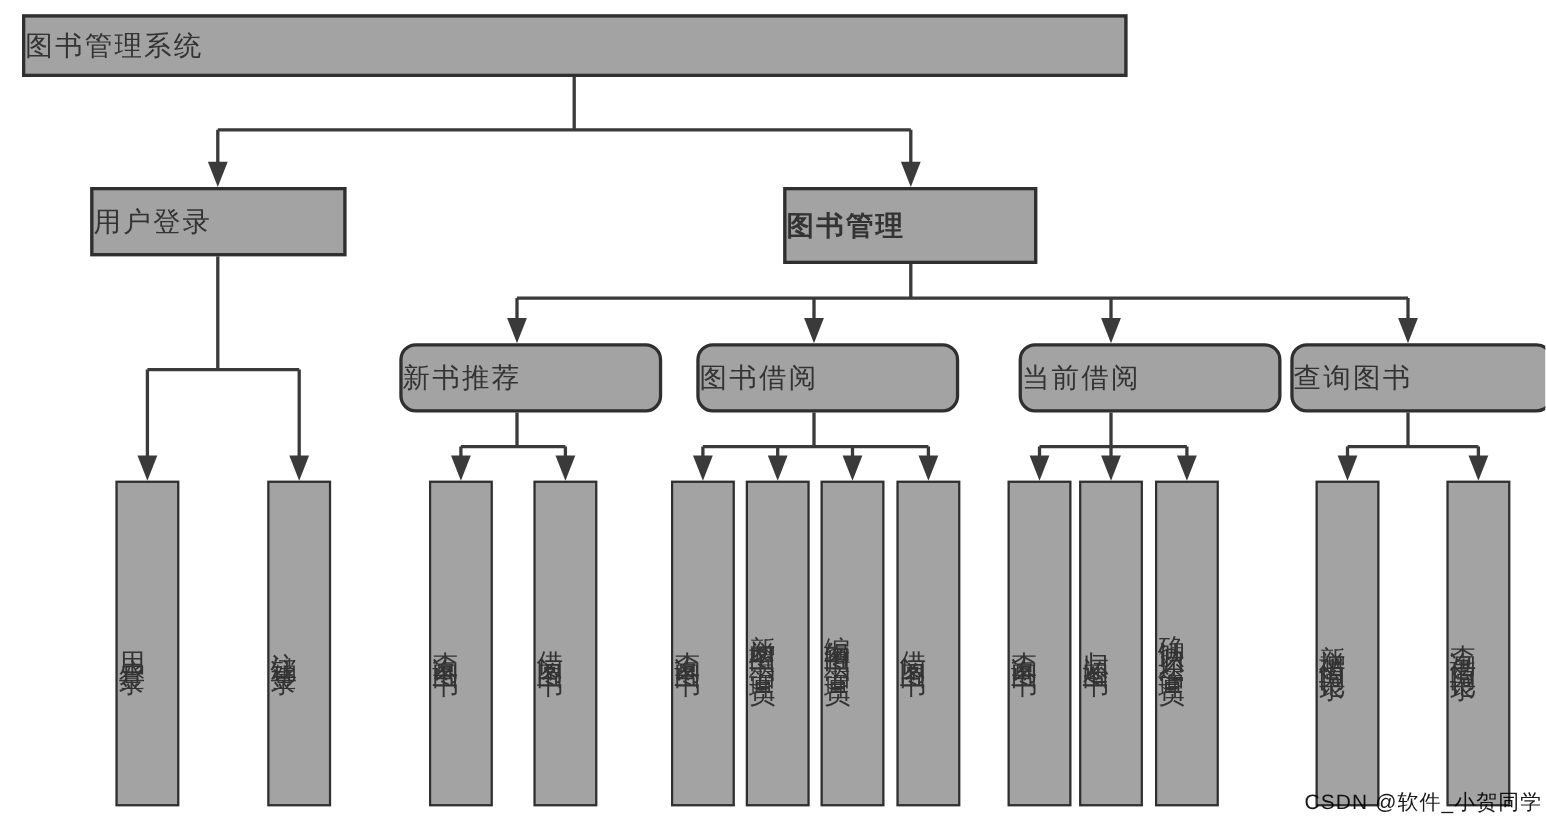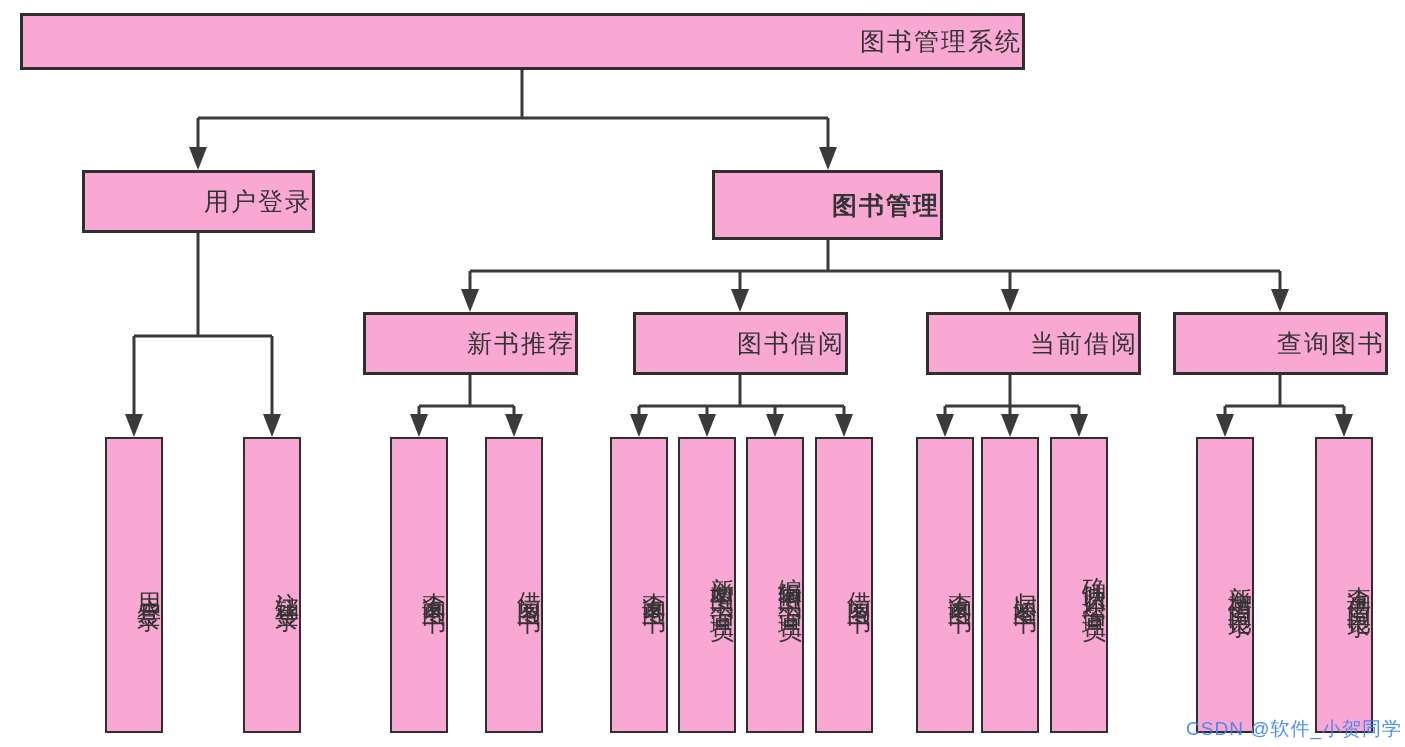--- a/index.html
+++ b/index.html
@@ -4,42 +4,42 @@
 <style>
   html,body { margin:0; padding:0; background:#ffffff; }
   #stage {
     position:relative; width:1405px; height:747px; background:#ffffff;
     font-family:"Liberation Sans", sans-serif; color:#333333; overflow:hidden;
   }
   #wires { position:absolute; left:0; top:0; width:1405px; height:747px; }
   #wires .ln { fill:none; stroke:#3a3a3a; stroke-width:3; }
   #wires .ar { fill:#3a3a3a; stroke:none; }
   .box {
-    position:absolute; box-sizing:border-box; background:#f9a8d4;
-    border:3px solid #2f2f2f; display:flex; align-items:center; justify-content:flex-end;
+    position:absolute; box-sizing:border-box; background:#a3a3a3;
+    border:3px solid #2f2f2f; display:flex; align-items:center; justify-content:flex-start;
     text-align:center;
   }
   .hlabel { font-size:25px; letter-spacing:2px; white-space:nowrap; }
   .root  { left:20px;  top:13px;  width:1005px; height:57px; }
   .l2a   { left:82px;  top:170px; width:233px;  height:63px; }
   .l2b   { left:712px; top:170px; width:231px;  height:70px;font-weight:bold; }
-  .l3    { top:312px; width:215px; height:63px; }
+  .l3    { top:312px; width:239px; height:63px;border-radius:15px; }
   .l3a { left:363px; } .l3b { left:633px; } .l3c { left:926px; } .l3d { left:1173px; }
   .leaf  { top:437px; width:58px; height:296px; border-width:2.5px; }
   .leaf .vlabel {
     writing-mode:vertical-rl; text-orientation:mixed;
     font-size:24px; letter-spacing:6px; line-height:1;
   }
   .lf1{left:105px}.lf2{left:243px}.lf3{left:390px}.lf4{left:485px}
   .lf5{left:610px}.lf6{left:678px}.lf7{left:746px}.lf8{left:815px}
   .lf9{left:916px}.lf10{left:981px}.lf11{left:1050px}
   .lf12{left:1196px}.lf13{left:1315px}
   .watermark {
     position:absolute; right:3px; bottom:5px; font-size:19px; letter-spacing:1px;
-    color:#3b82f6; opacity:0.9; white-space:nowrap; z-index:5;
+    color:#000000; opacity:0.9; white-space:nowrap; z-index:5;
   }
 </style>
 </head>
 <body>
 
 <div id="stage">
 
   <svg id="wires" viewBox="0 0 1405 747" xmlns="http://www.w3.org/2000/svg">
     <g>
       <path class="ln" d="M522,70 V118 M198,118 H828 M198,118 V150 M828,118 V150"></path>

